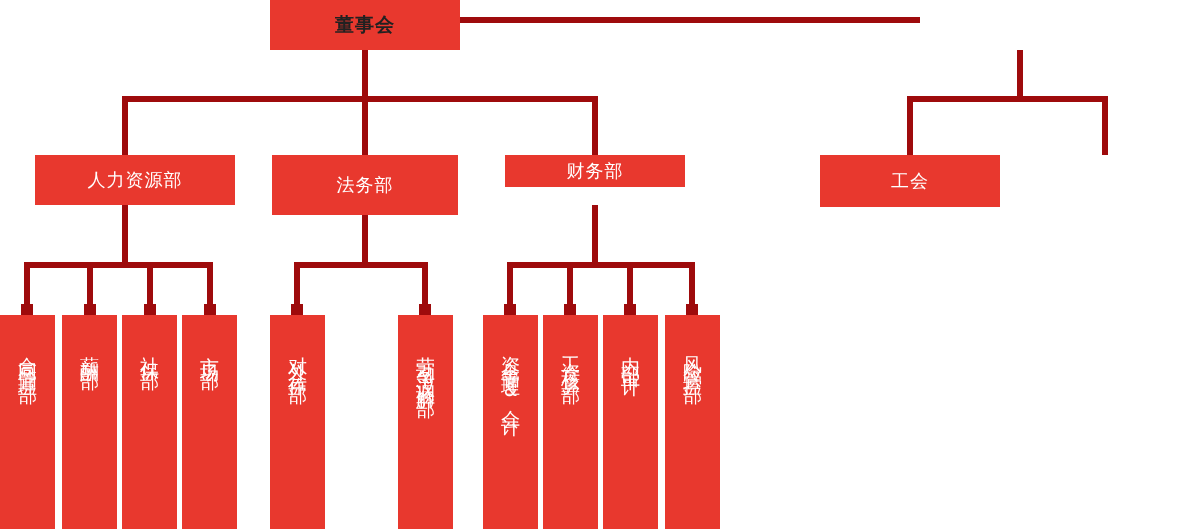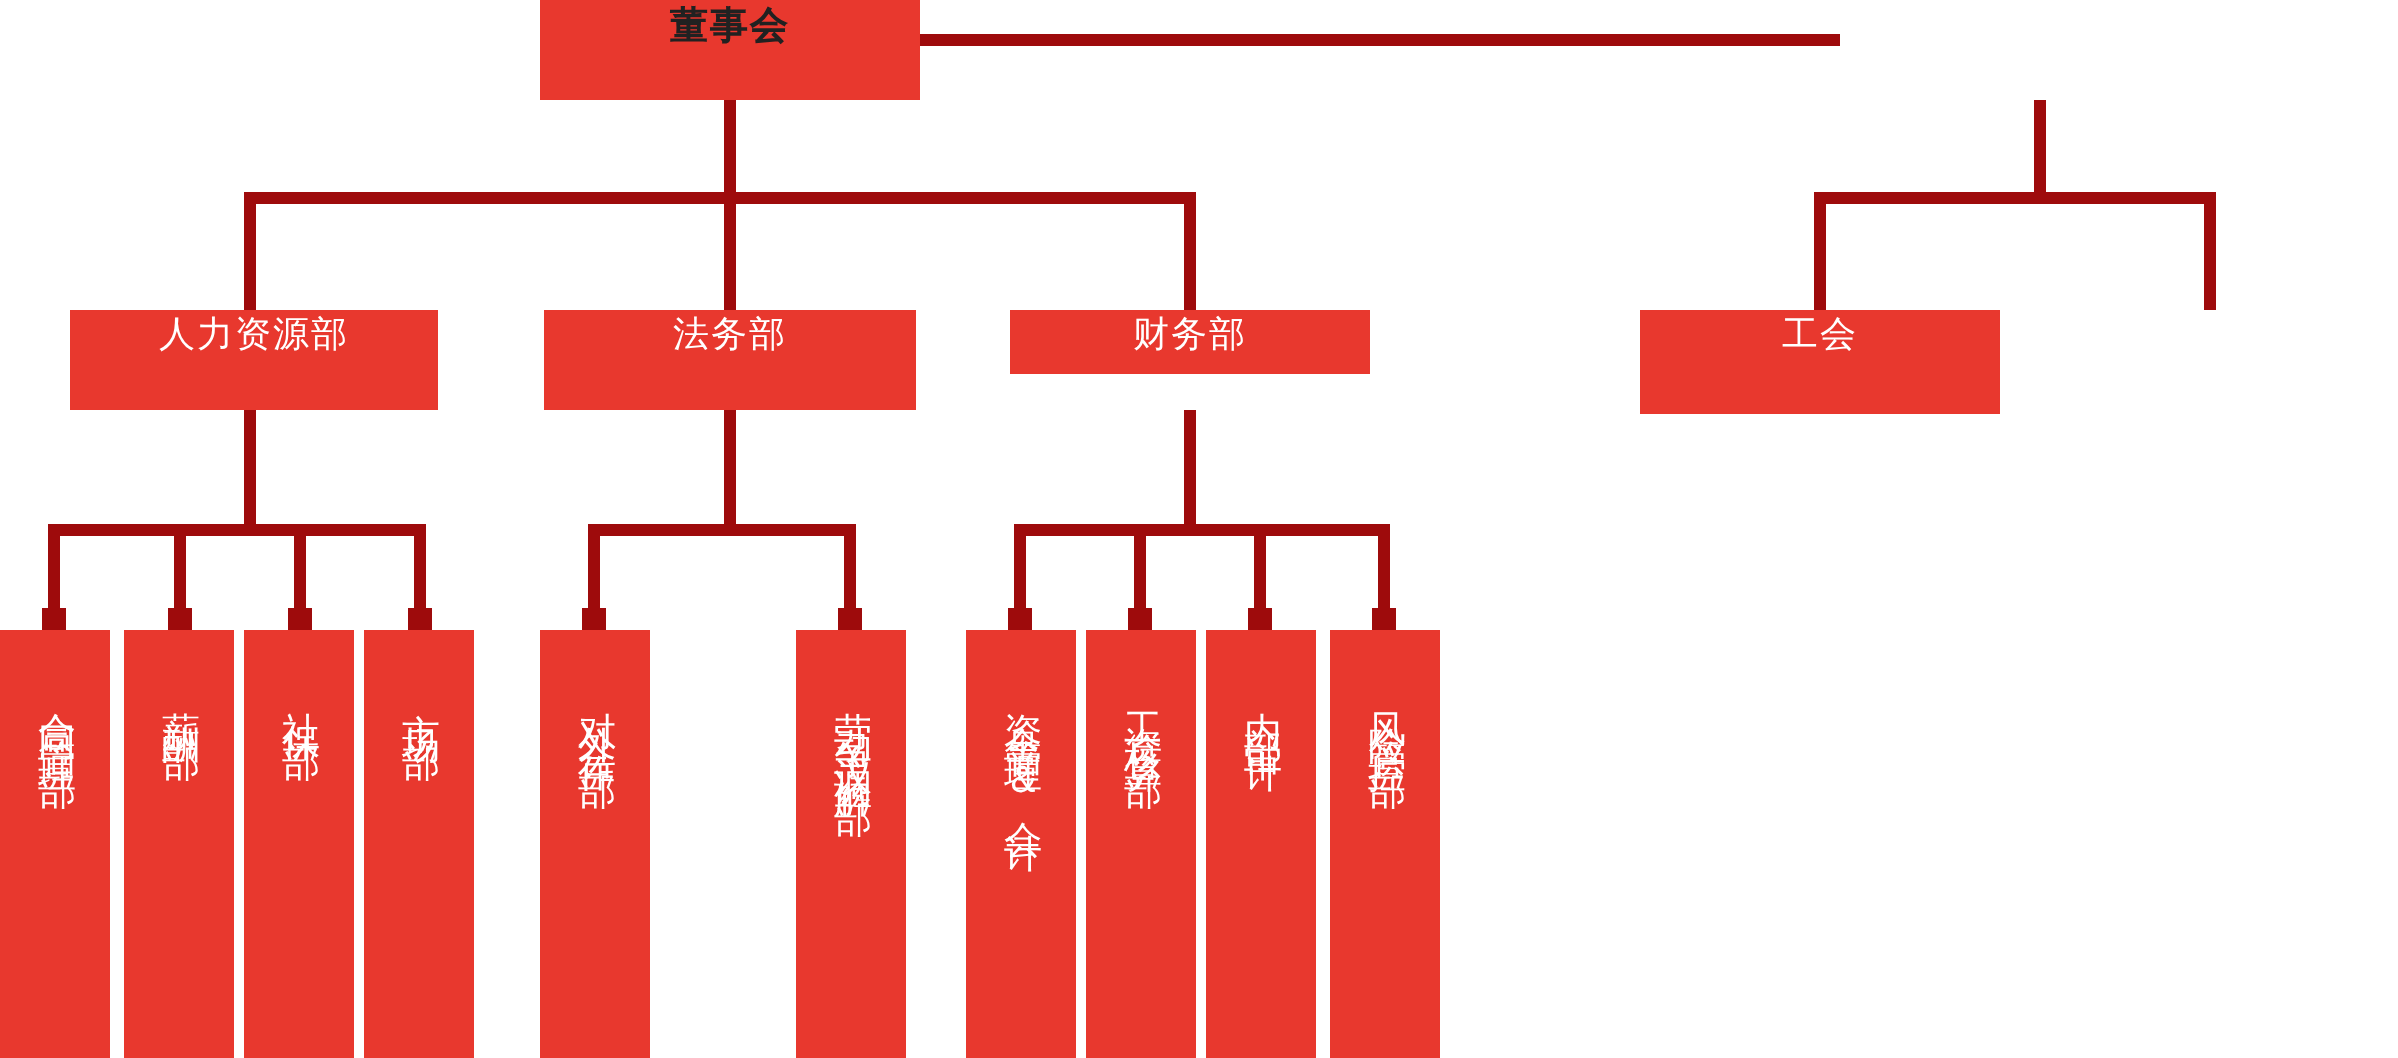--- a/index.html
+++ b/index.html
@@ -13,20 +13,21 @@
   }
   .ln {
     position: absolute;
     background: var(--line, #9e0b0c);
   }
   .node {
     position: absolute;
     background: var(--box, #e8382e);
     color: var(--node-text, #ffffff);
     display: flex;
+    align-items: center;
     justify-content: center;
     font-size: 18px;
     letter-spacing: 1px;
   }
   .node.root {
     font-weight: bold;
     font-size: 19px;
     color: var(--root-text, #212121);
   }
   .vnode {
@@ -90,24 +91,24 @@
   <div class="ln" style="left:689px;top:262px;width:6px;height:53px"></div>
   <div class="ln" style="left:504px;top:304px;width:12px;height:11px"></div>
   <div class="ln" style="left:564px;top:304px;width:12px;height:11px"></div>
   <div class="ln" style="left:624px;top:304px;width:12px;height:11px"></div>
   <div class="ln" style="left:686px;top:304px;width:12px;height:11px"></div>
 
   <div class="node root" style="left:270px;top:0;width:190px;height:50px">
     <span>董事会</span>
   </div>
 
-  <div class="node" style="left:35px;top:155px;width:184px;height:50px">
+  <div class="node" style="left:35px;top:155px;width:200px;height:50px">
     <span>人力资源部</span>
   </div>
-  <div class="node" style="left:272px;top:155px;width:186px;height:50px">
+  <div class="node" style="left:272px;top:155px;width:186px;height:60px">
     <span>法务部</span>
   </div>
   <div class="node" style="left:505px;top:155px;width:180px;height:32px">
     <span>财务部</span>
   </div>
   <div class="node" style="left:820px;top:155px;width:180px;height:52px">
     <span>工会</span>
   </div>
 
   <div class="vnode" style="left:0;top:315px;width:55px;height:214px">

